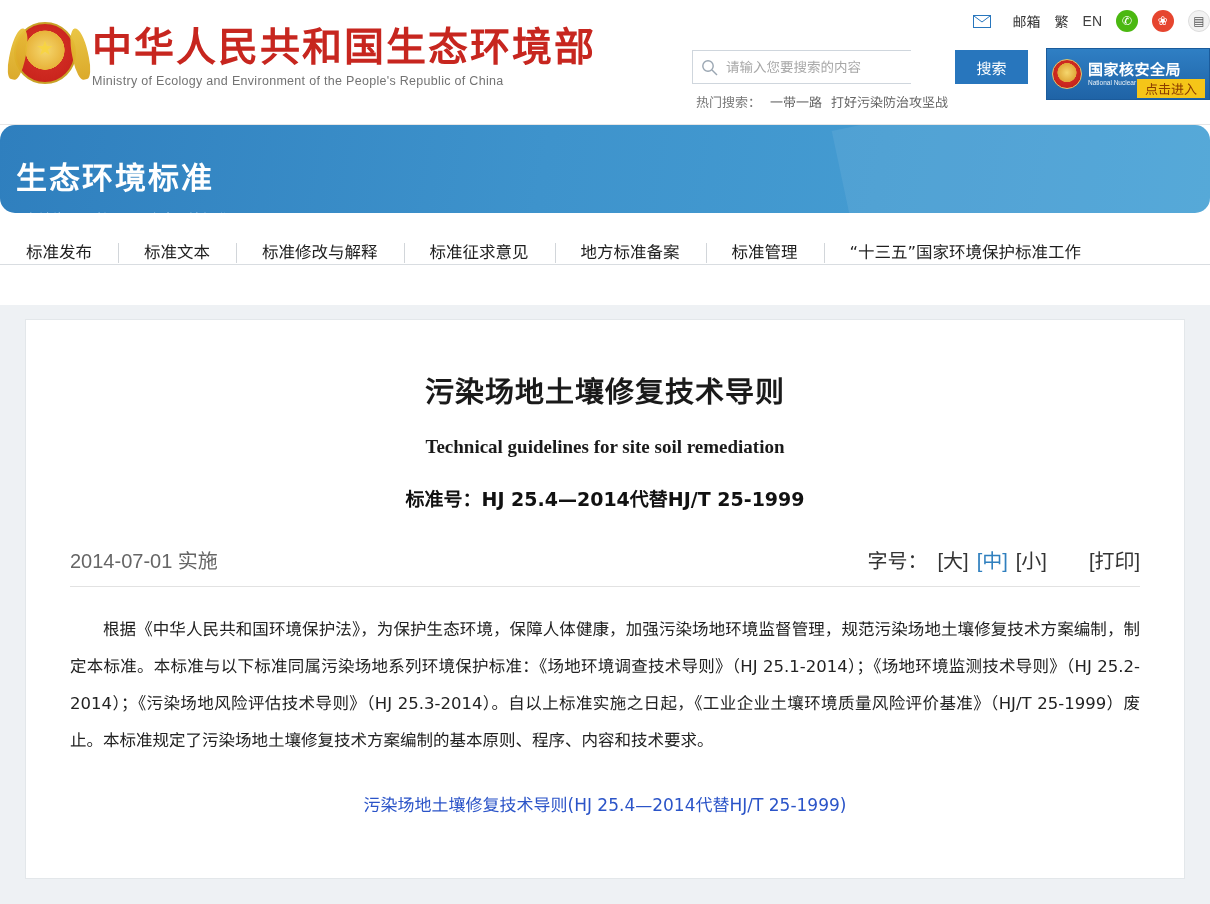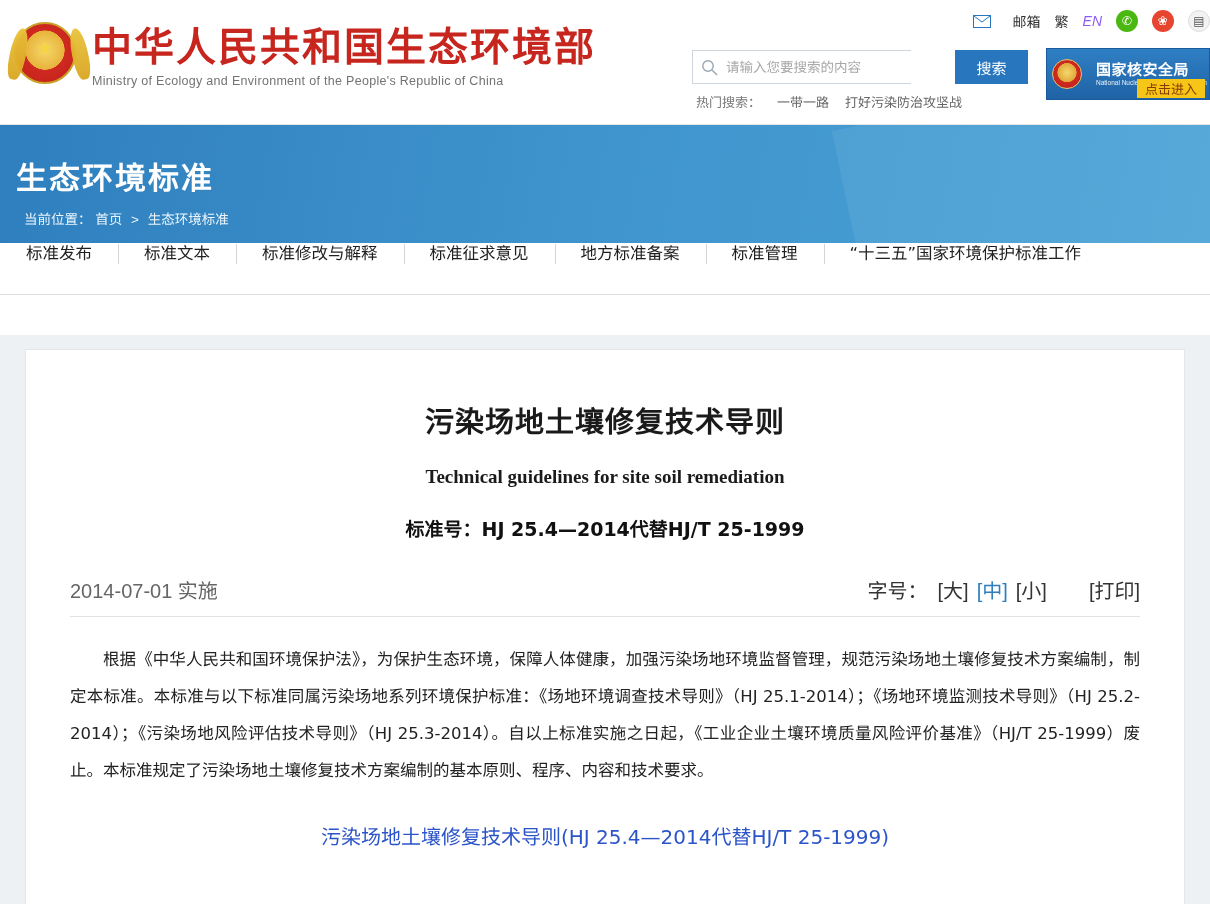--- a/index.html
+++ b/index.html
@@ -70,21 +70,21 @@
     right: 0; top: 10px;
     display: flex;
     align-items: center;
     gap: 14px;
     font-size: 14px;
     color: #444;
   }
   .util-item { display: flex; align-items: center; gap: 22px; cursor: pointer; color: #333; }
   .mail-icon svg { display: block; }
   .util-lang { color: #333; font-size: 14px; }
-  .util-lang.active { color: #8b5cf6; font-style: italic; }
+  .util-lang.active { color: #404040; }
   .ico-circle {
     width: 22px; height: 22px; border-radius: 50%;
     display: inline-flex; align-items: center; justify-content: center;
     color: #fff; font-size: 12px;
   }
   .ico-wechat { background: #4bb811; }
   .ico-weibo  { background: #e6452f; }
   .ico-app    { background: #f2f2f2; color:#555; border:1px solid #ddd; }
 
   .search-area {
@@ -118,35 +118,35 @@
     color: #fff;
     font-size: 15px;
     border: none;
     cursor: pointer;
     font-family: "DejaVu Sans", sans-serif;
   }
   .hot-row {
     margin-top: 8px;
     font-size: 13px;
     color: #666;
-    display: flex; gap: 16px; align-items: center;
+    display: flex; gap: 9px; align-items: center;
     padding-left: 4px;
   }
   .hot-row .hot-label { color: #777; }
   .hot-row a { color: #666; text-decoration: none; }
 
   .nnsa-banner {
     position: absolute;
     right: 0; top: 48px;
     width: 164px; height: 52px;
     background: linear-gradient(180deg, #2f7fc4 0%, #1f63a6 100%);
     border: 1px solid #1b5b9b;
     display: flex;
     align-items: center;
-    gap: 14px;
+    gap: 6px;
     padding: 3px 5px;
     overflow: hidden;
   }
   .nnsa-emblem {
     width: 30px; height: 30px; border-radius: 50%;
     background: radial-gradient(circle at 50% 45%, #f5d76e 0%, #e0a93a 45%, #cf2a22 47%, #b81d15 100%);
     border: 1px solid #e4c76a;
     flex: 0 0 auto;
   }
   .nnsa-text { color: #fff; line-height: 1.15; }
@@ -154,24 +154,25 @@
   .nnsa-en { font-size: 6.5px; opacity: .9; white-space: nowrap; }
   .nnsa-enter {
     position: absolute; right: 4px; bottom: 1px;
     background: #f5c518; color: #8a3b00;
     font-size: 13px; padding: 0 8px;
     font-family: "DejaVu Sans", sans-serif;
   }
 
   
   .banner {
-    height: 118px;
+    height: 88px;
     background: linear-gradient(100deg, #2f7fbe 0%, #3e93cc 45%, #4aa3d6 100%);
     position: relative;
     overflow: hidden;
+    border-radius: 15px;
   }
   .banner::after {
     content: "";
     position: absolute; right: -60px; top: -40px;
     width: 420px; height: 220px;
     background: rgba(255,255,255,.07);
     transform: rotate(-12deg);
   }
   .banner-title {
     position: absolute;
@@ -190,21 +191,21 @@
   }
   .breadcrumb a { color: #eaf4fb; text-decoration: none; }
   .breadcrumb .sep { margin: 0 5px; }
 
   
   .nav {
     height: 52px;
     background: #ffffff;
     border-bottom: 1px solid #d9dde1;
     display: flex;
-    align-items: flex-start;
+    align-items: flex-end;
     position: relative;
     overflow: hidden;
   }
   .nav-item {
     font-size: 16.5px;
     color: #1f1f1f;
     padding: 0 26px;
     position: relative;
     white-space: nowrap;
     cursor: pointer;
@@ -284,21 +285,21 @@
     font-family: "DejaVu Sans", sans-serif;
   }
   .doc-body p { margin: 0; text-indent: 2em; }
 
   .attachment {
     margin-top: 32px;
     text-align: center;
   }
   .attachment a {
     color: #2b54c8;
-    font-size: 20px;
+    font-size: 17px;
     text-decoration: none;
     font-family: "DejaVu Sans", sans-serif;
   }
 </style>
 </head>
 <body>
 
 <div class="top-header">
 
   <div class="emblem">

